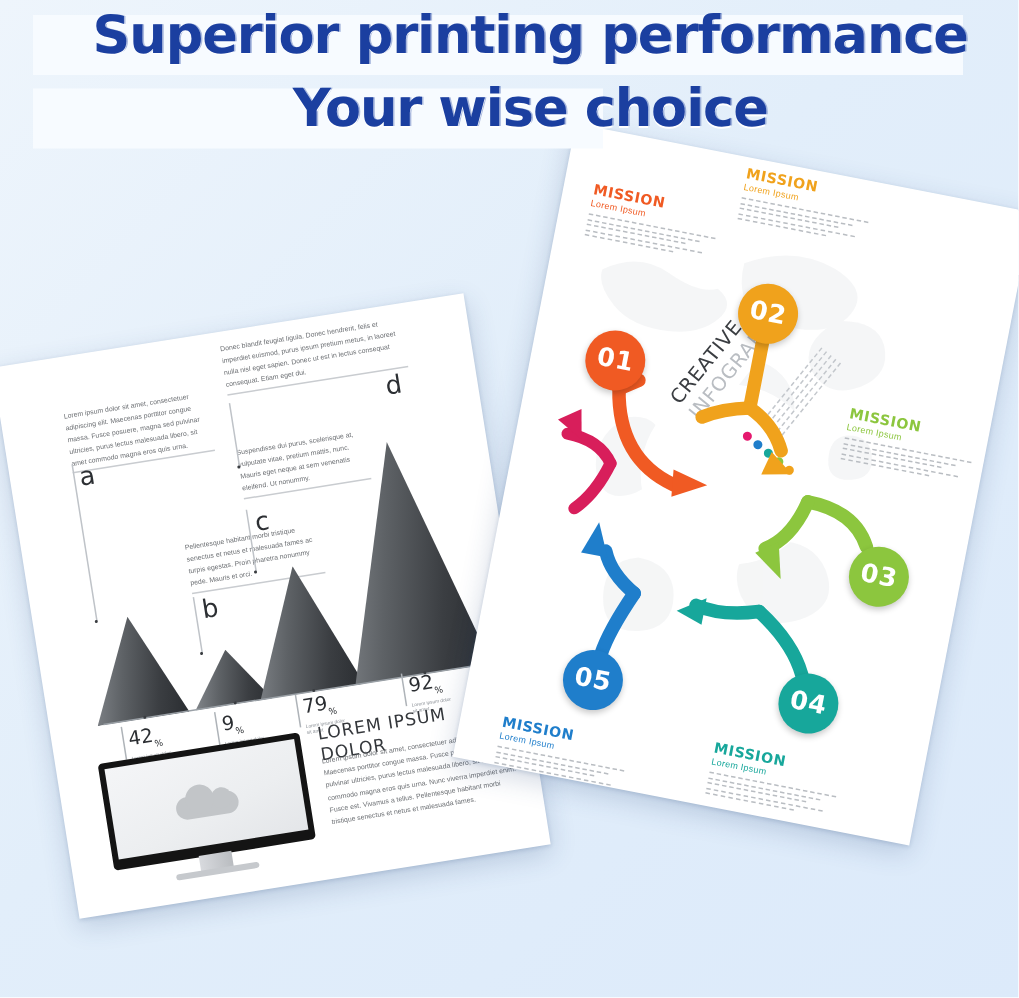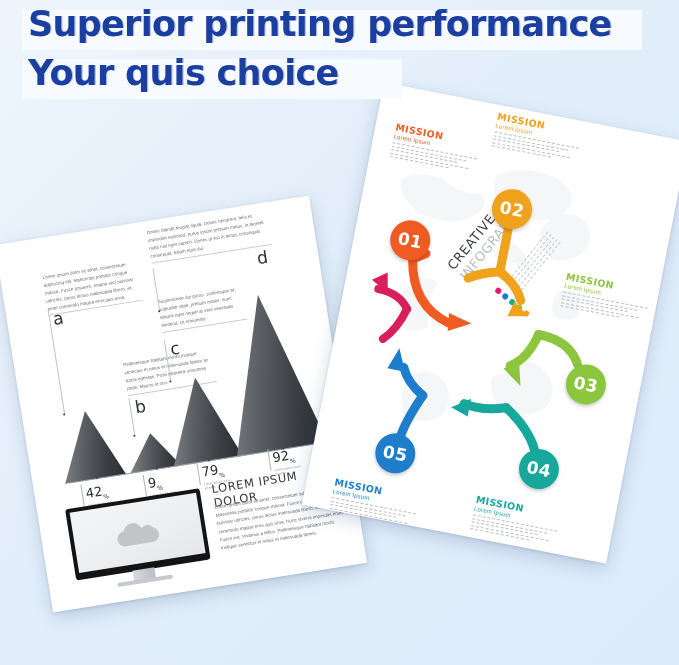--- a/index.html
+++ b/index.html
@@ -13,21 +13,21 @@
     width: 679px; height: 665px;
     background: linear-gradient(135deg,#eef5fc 0%,#e2eefa 45%,#dceafa 100%);
   }
 
   
   #headline {
     position: absolute; left: 0; top: 0; width: 679px; height: 104px;
     padding: 4px 0 0 28px;
     z-index: 40;
   }
-  .hl-line { position: relative; display: block; white-space: nowrap; }
+  .hl-line { position: relative; display: block; white-space: nowrap; text-align: center; }
   .hl-band {
     position: absolute; left: -6px; top: 6px;
     background: #f7fbff; z-index: 0;
   }
   .hl-text {
     position: relative; z-index: 1;
     font-family: "DejaVu Sans", sans-serif;
     font-weight: bold;
     font-size: 35px;
     letter-spacing: -0.7px;
@@ -206,21 +206,21 @@
 
 <div id="stage">
 
   <div id="headline">
     <div class="hl-line" id="hl1">
       <span class="hl-band"></span>
       <span class="hl-text">Superior printing performance</span>
     </div>
     <div class="hl-line" id="hl2">
       <span class="hl-band"></span>
-      <span class="hl-text">Your quis choice</span>
+      <span class="hl-text">Your wise choice</span>
     </div>
   </div>
 
   <div class="sheet" id="sheet-left">
     <div class="inner">
 
       <div class="txtblock ruled" id="tb-a">Lorem ipsum dolor sit amet, consectetuer adipiscing elit. Maecenas porttitor congue massa. Fusce posuere, magna sed pulvinar ultricies, purus lectus malesuada libero, sit amet commodo magna eros quis urna.</div>
       <div class="txtblock ruled" id="tb-d">Donec blandit feugiat ligula. Donec hendrerit, felis et imperdiet euismod, purus ipsum pretium metus, in laoreet nulla nisl eget sapien. Donec ut est in lectus consequat consequat. Etiam eget dui.</div>
       <div class="txtblock ruled" id="tb-c">Suspendisse dui purus, scelerisque at, vulputate vitae, pretium mattis, nunc. Mauris eget neque at sem venenatis eleifend. Ut nonummy.</div>
       <div class="txtblock ruled" id="tb-b">Pellentesque habitant morbi tristique senectus et netus et malesuada fames ac turpis egestas. Proin pharetra nonummy pede. Mauris et orci.</div>

